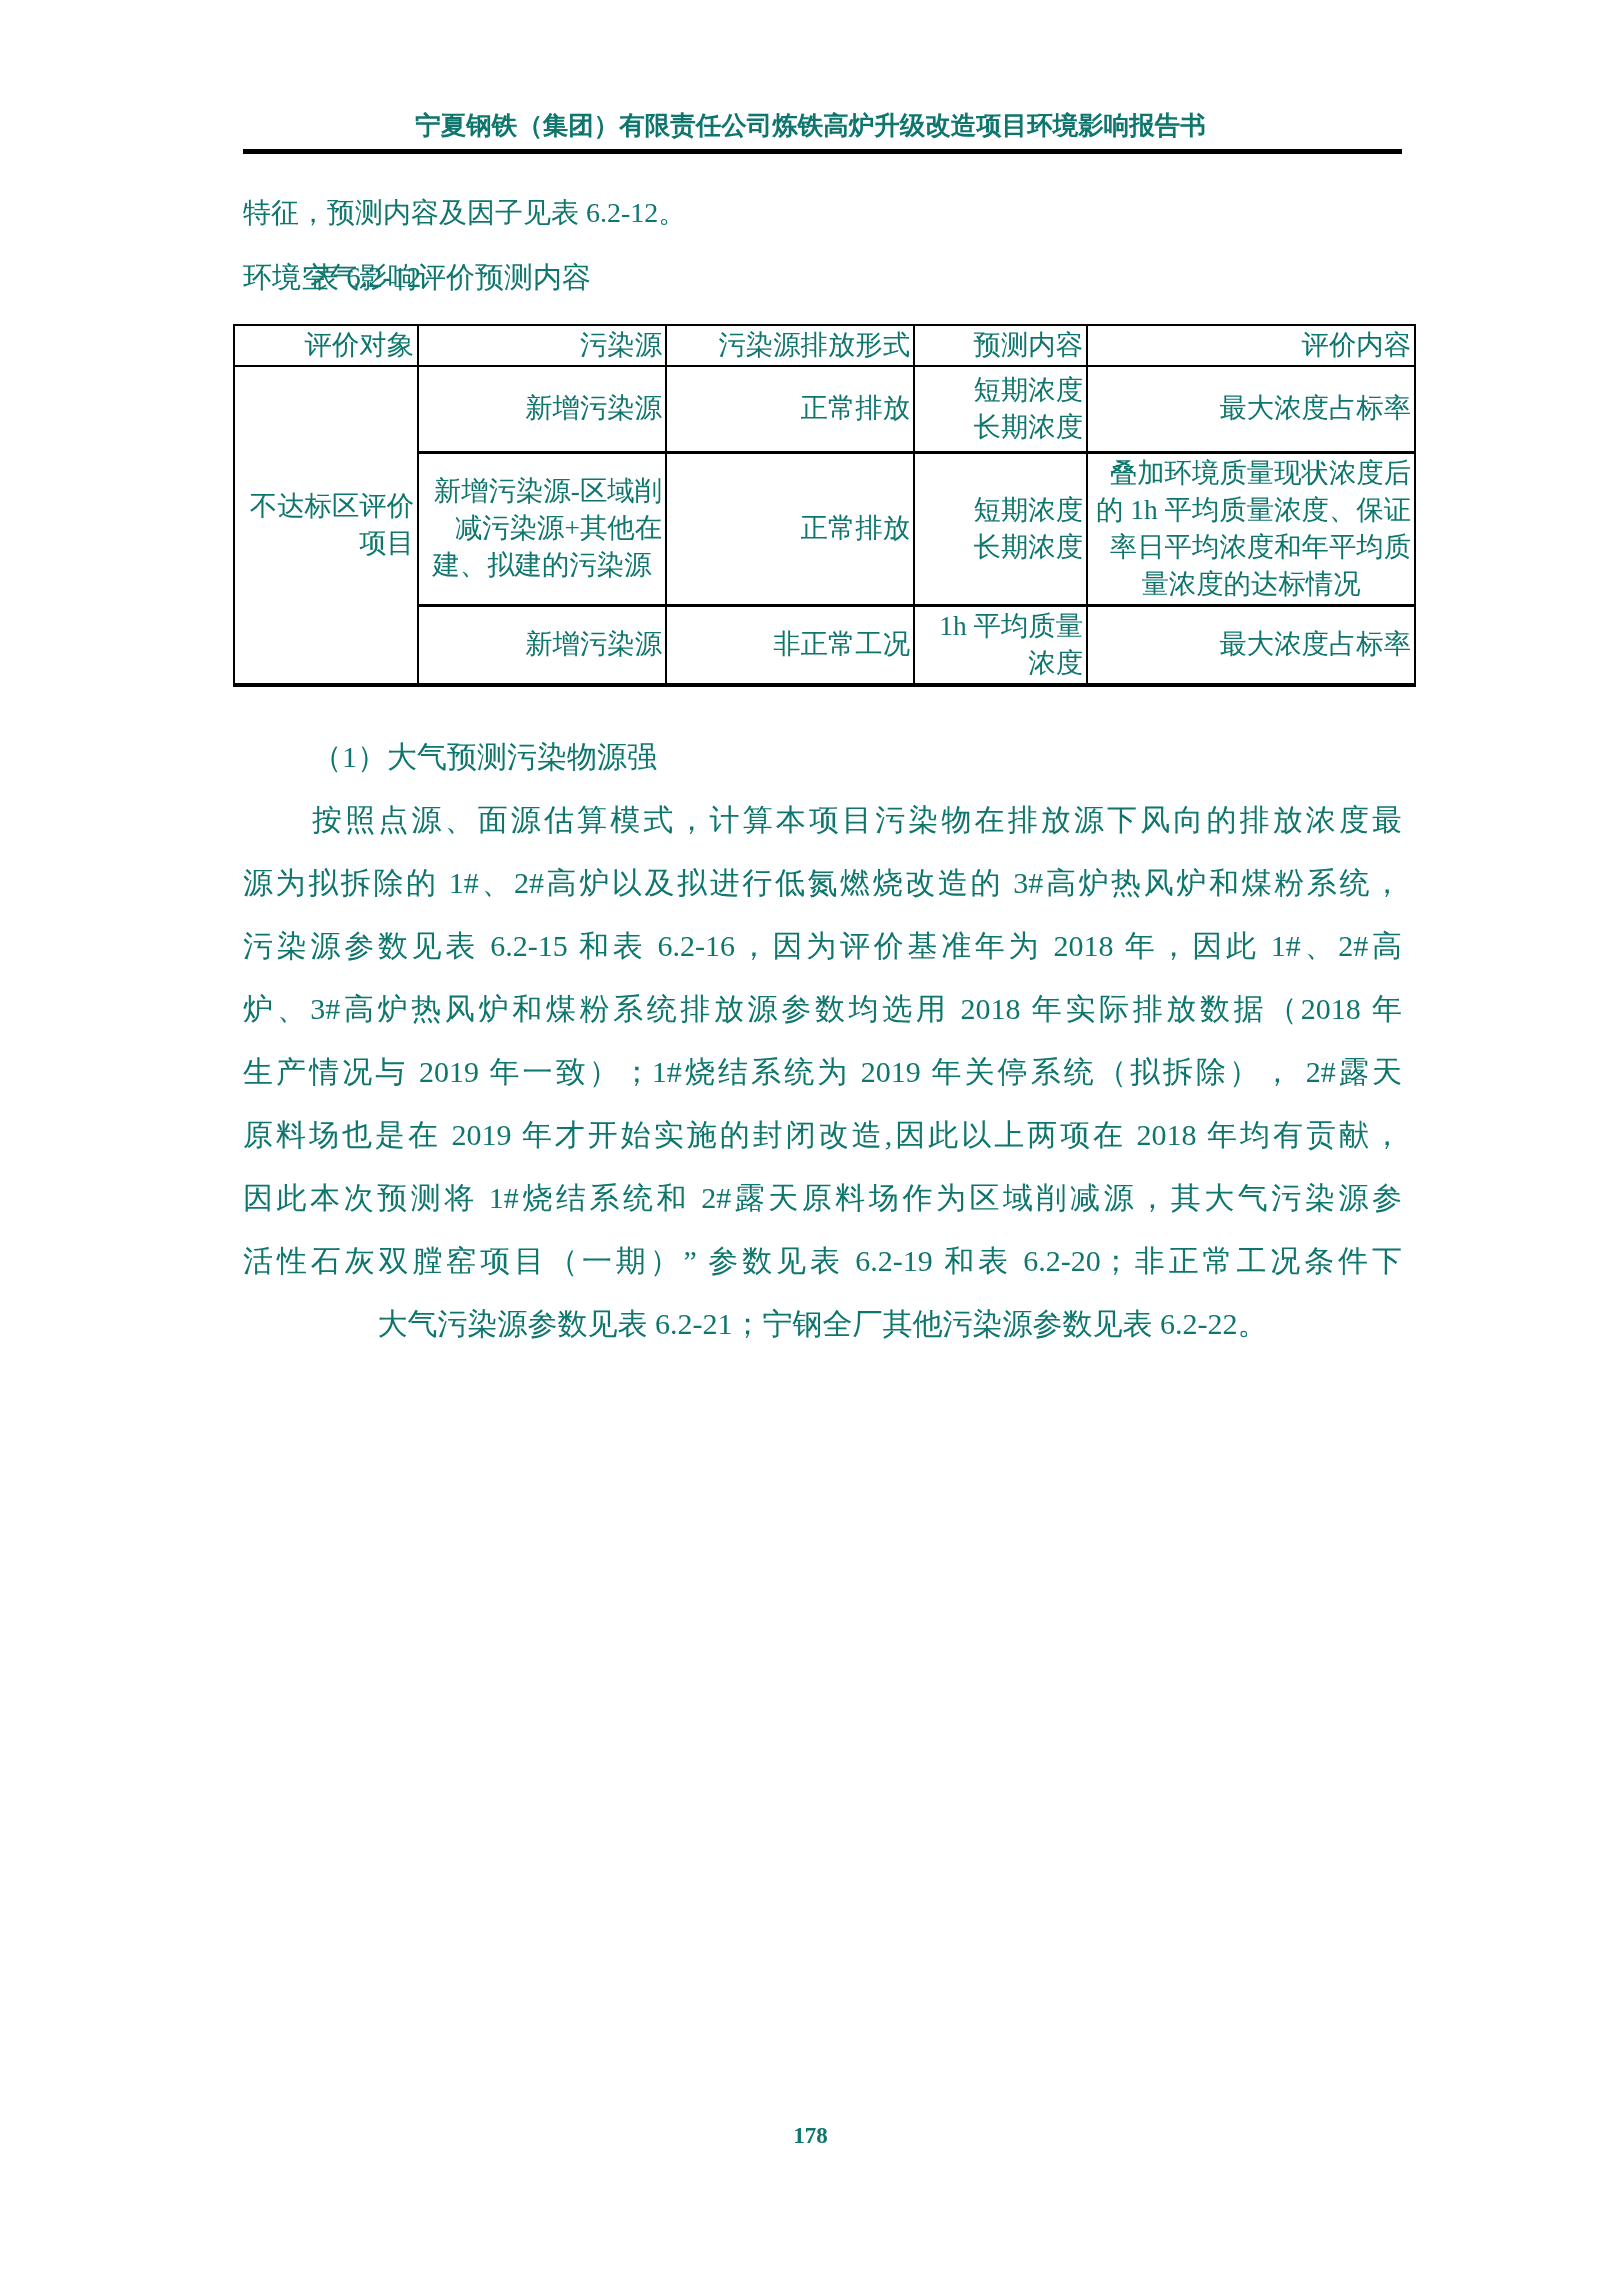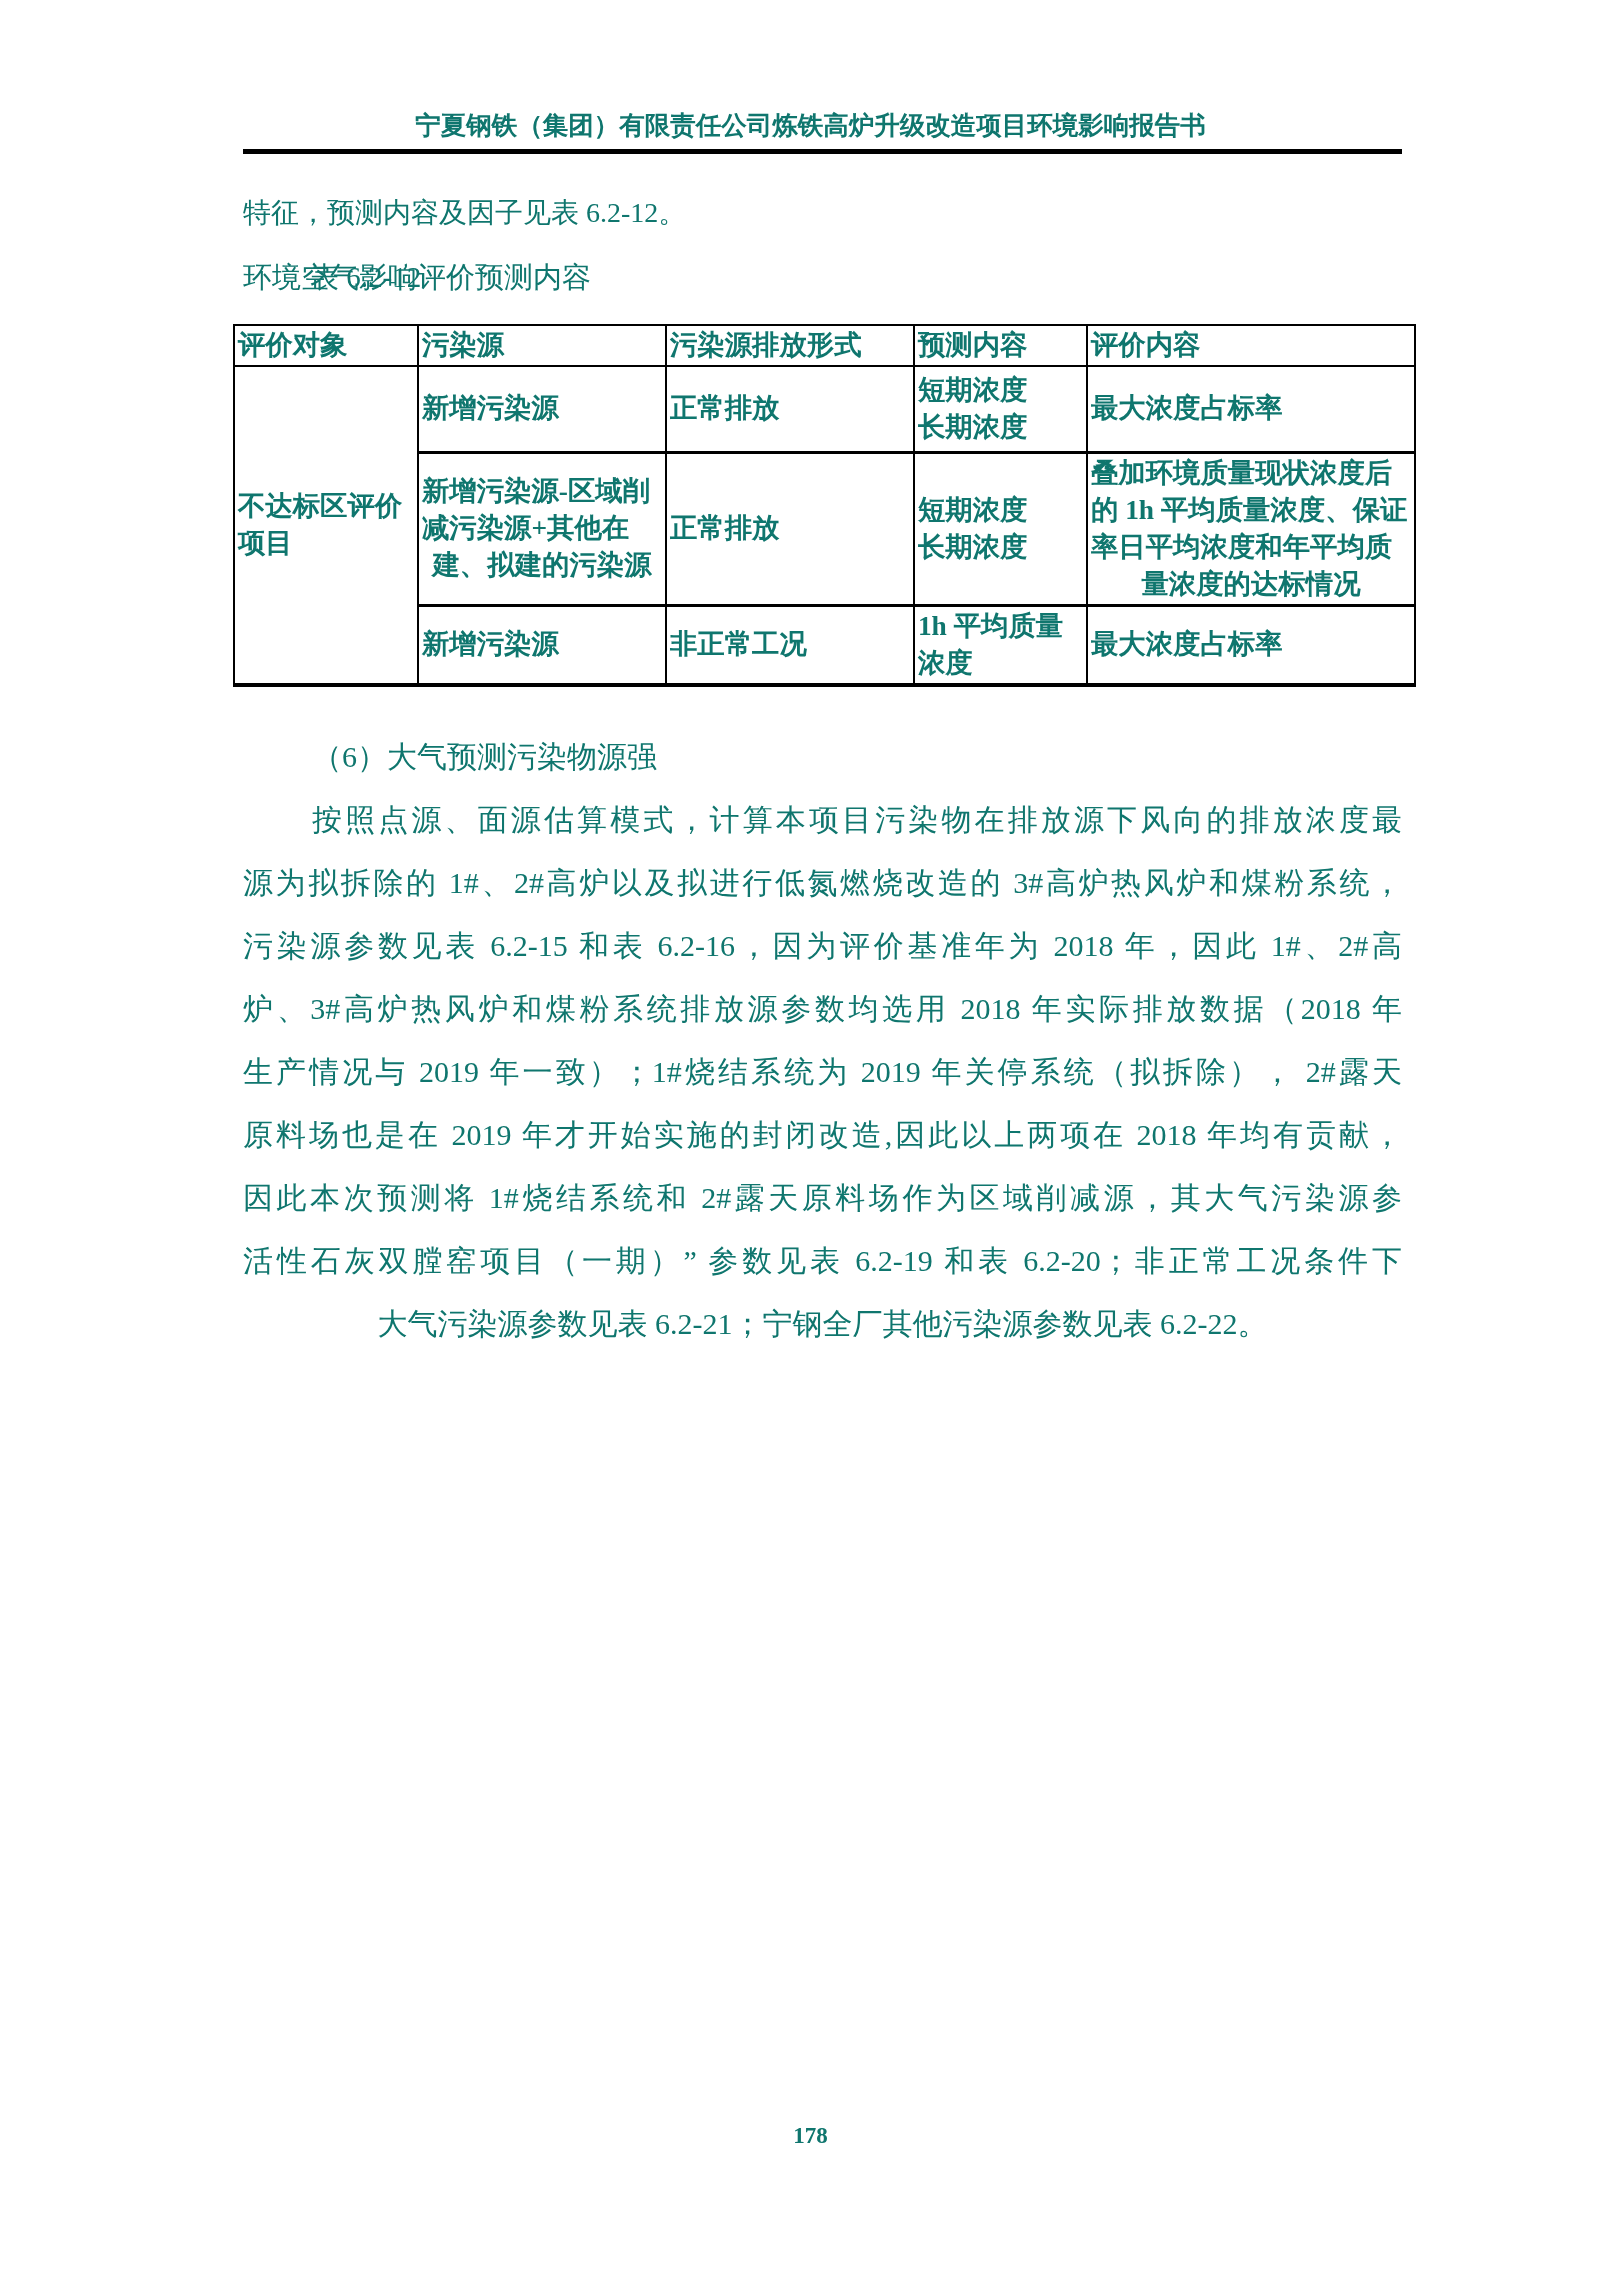--- a/index.html
+++ b/index.html
@@ -53,22 +53,22 @@
     border-collapse: collapse;
     table-layout: fixed;
     border-top: 2.9px solid #000;
     border-bottom: 4.9px solid #000;
     border-left: 2px solid #000;
     border-right: 2px solid #000;
   }
   table.main-table th, table.main-table td {
     border: 2px solid #000;
     font-size: 27.4px;
-    font-weight: bold;
-    text-align: left;
+    font-weight: normal;
+    text-align: right;
     vertical-align: middle;
     padding: 1px 2.9px;
     line-height: 37px;
     overflow: hidden;
   }
   table.main-table tr.thicktop > td { border-top: 3.9px solid #000; }
   td.pre { white-space: pre-line; line-height: 39px; }
   td.mergecell { white-space: pre-line; line-height: 43px; }
   td.justify-cell {
     text-align: justify;
@@ -148,21 +148,21 @@
         <td>新增污染源</td>
         <td>非正常工况</td>
         <td class="pre">1h 平均质量
 浓度</td>
         <td>最大浓度占标率</td>
       </tr>
     </tbody>
   </table>
 
   <div class="text-block">
-    <div class="heading">（6）大气预测污染物源强</div>
+    <div class="heading">（1）大气预测污染物源强</div>
     <div class="jline indent">按照点源、面源估算模式，计算本项目污染物在排放源下风向的排放浓度最</div>
     <div class="jline">源为拟拆除的 1#、2#高炉以及拟进行低氮燃烧改造的 3#高炉热风炉和煤粉系统，</div>
     <div class="jline">污染源参数见表 6.2-15 和表 6.2-16，因为评价基准年为 2018 年，因此 1#、2#高</div>
     <div class="jline">炉、3#高炉热风炉和煤粉系统排放源参数均选用 2018 年实际排放数据（2018 年</div>
     <div class="jline">生产情况与 2019 年一致）；1#烧结系统为 2019 年关停系统（拟拆除）， 2#露天</div>
     <div class="jline">原料场也是在 2019 年才开始实施的封闭改造,因此以上两项在 2018 年均有贡献，</div>
     <div class="jline">因此本次预测将 1#烧结系统和 2#露天原料场作为区域削减源，其大气污染源参</div>
     <div class="jline">活性石灰双膛窑项目（一期）” 参数见表 6.2-19 和表 6.2-20；非正常工况条件下</div>
     <div class="lline">大气污染源参数见表 6.2-21；宁钢全厂其他污染源参数见表 6.2-22。</div>
   </div>

